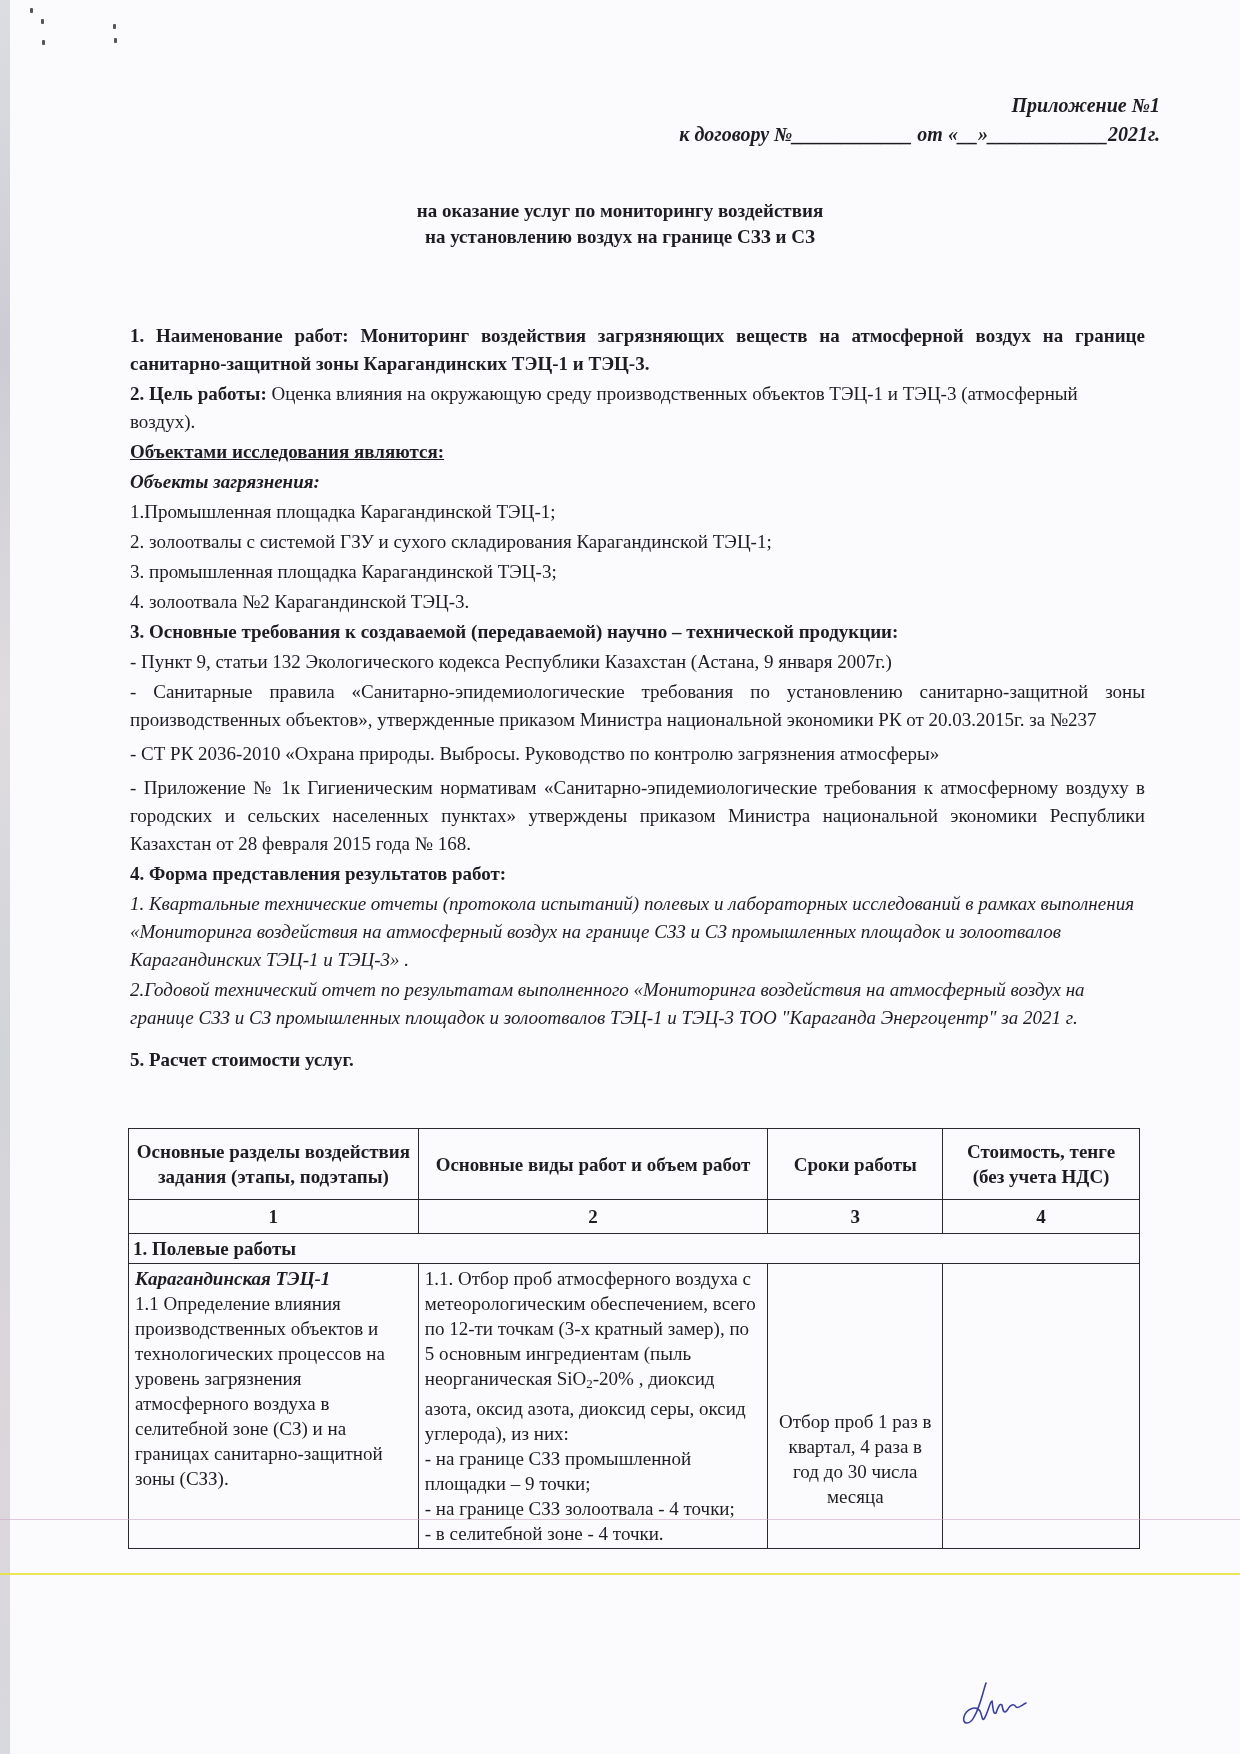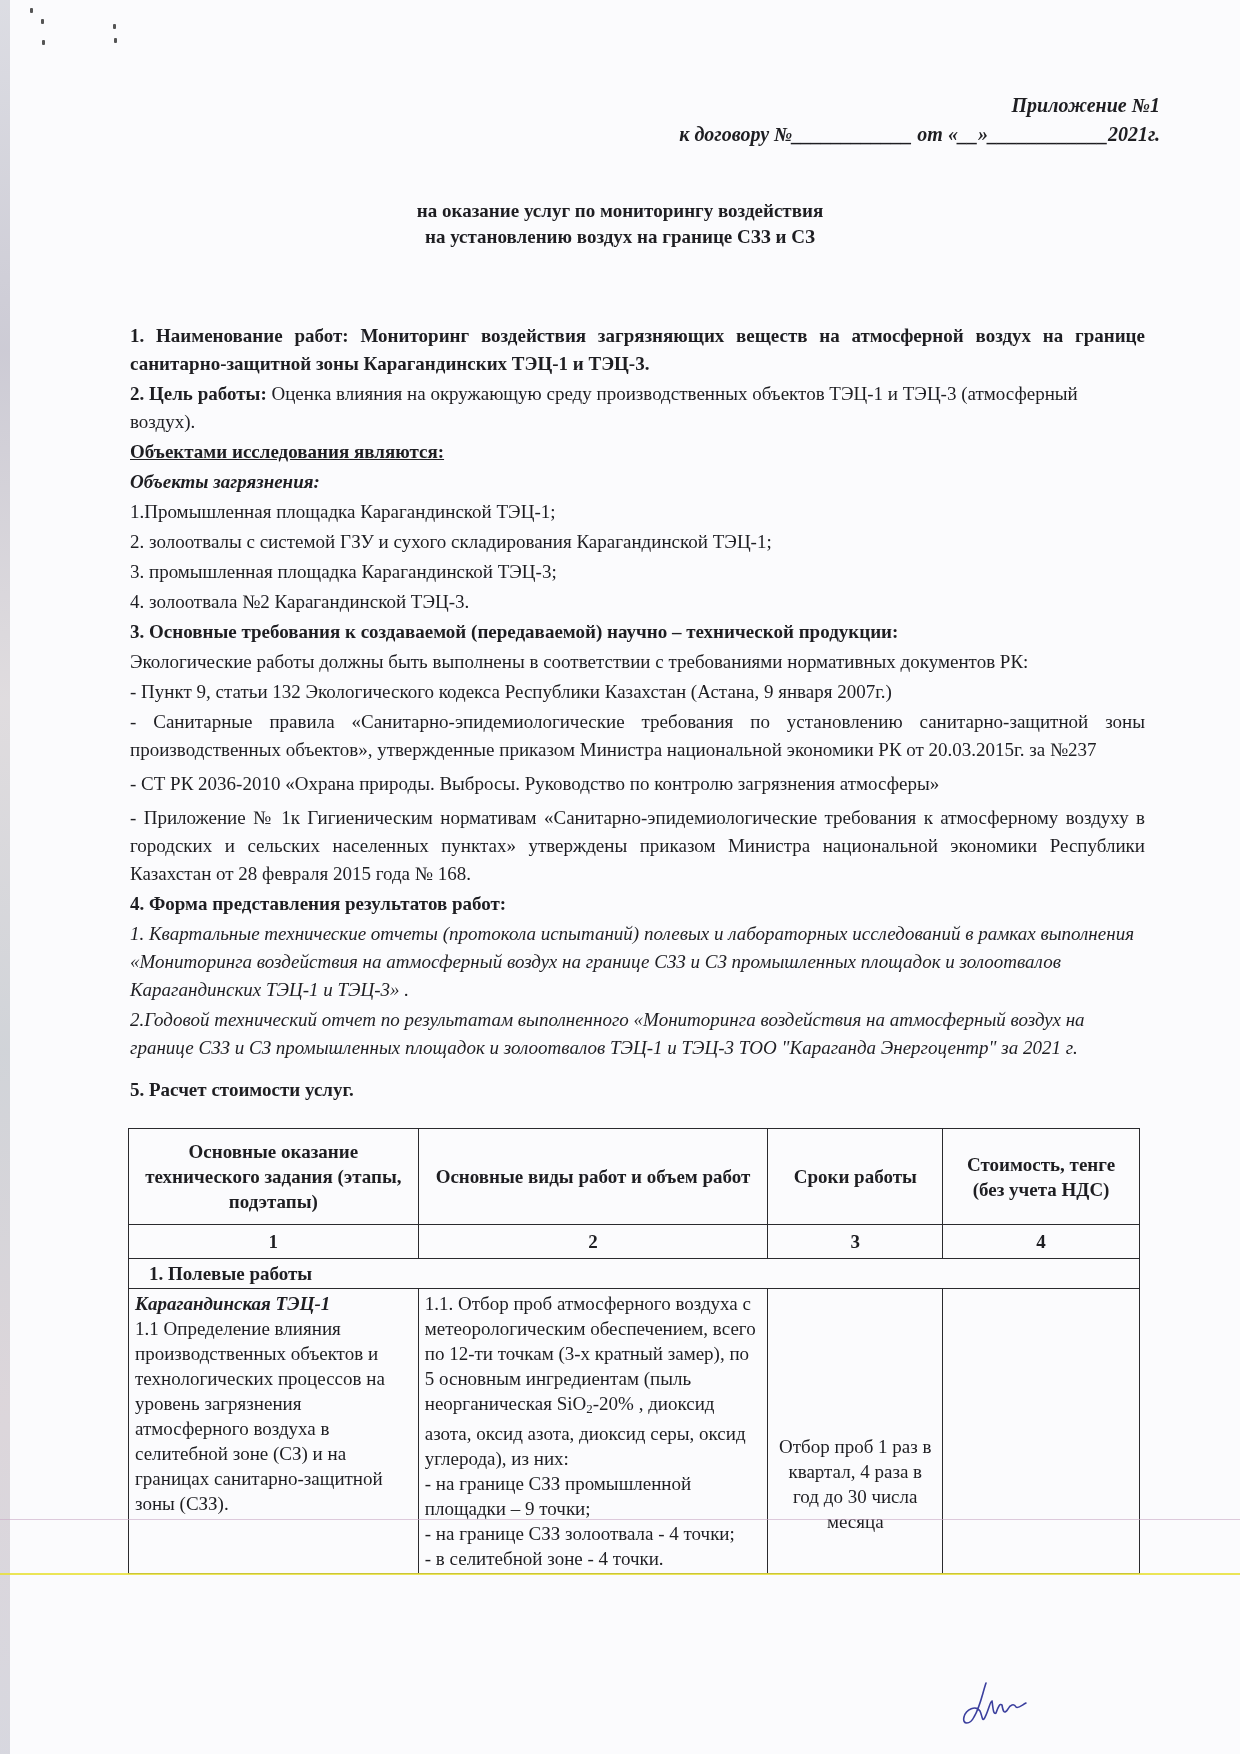--- a/index.html
+++ b/index.html
@@ -27,21 +27,21 @@
     .u { text-decoration: underline; }
     .justify { text-align: justify; text-align-last: left; }
     .sec { margin-top: 2px; }
     .tbl {
       position: absolute; left: 128px; top: 1128px; width: 1012px;
       border-collapse: collapse; font-size: 19px; line-height: 25px;
     }
     .tbl td, .tbl th { border: 1.5px solid #2a2a2e; vertical-align: top; padding: 2px 6px; }
     .tbl th { font-weight: bold; text-align: center; vertical-align: middle; padding: 10px 6px; }
     .tbl .num td { text-align: center; font-weight: bold; padding: 4px 6px; }
-    .tbl .section-row td { font-weight: bold; padding: 2px 20px; }
+    .tbl .section-row td { font-weight: bold; padding: 2px 4px; }
     .tbl .center-mid { text-align: center; vertical-align: middle; }
     .highlight-line { position: absolute; left: 0; top: 1573px; width: 1240px; height: 2px; background: #e8e13a; opacity: .85; }
     .faint-line { position: absolute; left: 0; top: 1519px; width: 1240px; height: 1px; background: #c9a9c4; opacity: .6; }
     .sig { position: absolute; left: 960px; top: 1675px; }
     .sub { font-size: 13px; vertical-align: -3px; }
   </style>
 </head>
 <body>
 
 <div class="scan-edge"></div>
@@ -66,41 +66,40 @@
   <p class="p">
     <span class="b">2. Цель работы:</span><span> Оценка влияния на окружающую среду производственных объектов  ТЭЦ-1 и ТЭЦ-3 (атмосферный воздух).</span>
   </p>
   <p class="p b u">Объектами исследования являются:</p>
   <p class="p b i">Объекты загрязнения:</p>
   <p class="p">1.Промышленная площадка Карагандинской ТЭЦ-1;</p>
   <p class="p">2. золоотвалы с системой ГЗУ и сухого складирования Карагандинской ТЭЦ-1;</p>
   <p class="p">3. промышленная площадка Карагандинской ТЭЦ-3;</p>
   <p class="p">4. золоотвала №2  Карагандинской ТЭЦ-3.</p>
   <p class="p b sec">3. Основные требования к создаваемой (передаваемой) научно – технической продукции:</p>
-  <p class="p justify">Экологические работы должны быть выполнены в соответствии с требованиями нормативных документов РК:</p>
   <p class="p"> -  Пункт 9, статьи 132 Экологического кодекса Республики Казахстан (Астана, 9 января 2007г.)</p>
   <p class="p justify">-   Санитарные   правила   «Санитарно-эпидемиологические   требования   по   установлению санитарно-защитной   зоны   производственных   объектов»,   утвержденные   приказом   Министра национальной экономики РК от 20.03.2015г. за №237</p>
   <p class="p" style="margin-top:6px"> - СТ РК 2036-2010 «Охрана природы. Выбросы. Руководство по контролю загрязнения атмосферы»</p>
   <p class="p justify" style="margin-top:6px"> - Приложение № 1к Гигиеническим нормативам «Санитарно-эпидемиологические требования к атмосферному воздуху в городских и сельских населенных пунктах» утверждены приказом Министра национальной экономики Республики Казахстан от 28 февраля 2015 года № 168.</p>
   <p class="p b">4. Форма представления результатов работ:</p>
   <p class="p i">1. Квартальные  технические отчеты  (протокола испытаний)  полевых и лабораторных исследований в рамках выполнения «Мониторинга   воздействия на атмосферный воздух на границе СЗЗ и СЗ промышленных площадок и золоотвалов  Карагандинских ТЭЦ-1 и ТЭЦ-3» .</p>
   <p class="p i">2.Годовой технический  отчет  по результатам выполненного  «Мониторинга воздействия  на атмосферный воздух на границе СЗЗ и СЗ  промышленных площадок и золоотвалов ТЭЦ-1 и ТЭЦ-3 ТОО "Караганда Энергоцентр"  за 2021 г.</p>
   <p class="p b" style="margin-top:14px">5. Расчет стоимости услуг.</p>
 </div>
 
 <table class="tbl">
   <colgroup>
     <col style="width:290px">
     <col style="width:350px">
     <col style="width:175px">
     <col style="width:197px">
   </colgroup>
   <tbody>
       <tr>
-    <th>Основные оказание технического задания (этапы, подэтапы)</th>
+    <th>Основные разделы воздействия задания (этапы, подэтапы)</th>
     <th>Основные виды работ и объем работ</th>
     <th>Сроки работы</th>
     <th>Стоимость, тенге (без учета НДС)</th>
   </tr>
   <tr class="num">
     <td>1</td>
     <td>2</td>
     <td>3</td>
     <td>4</td>
   </tr>

